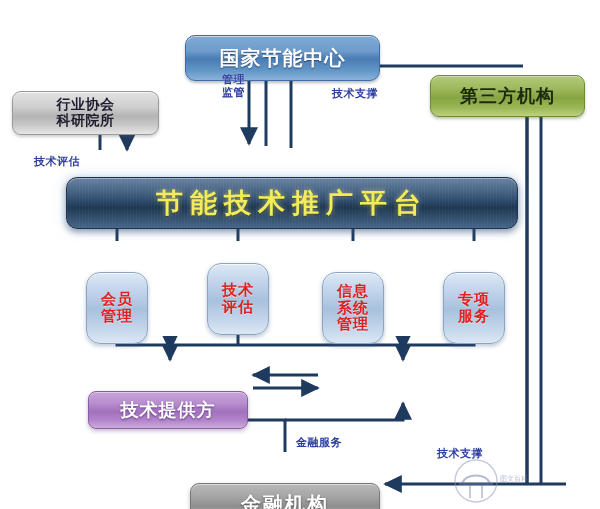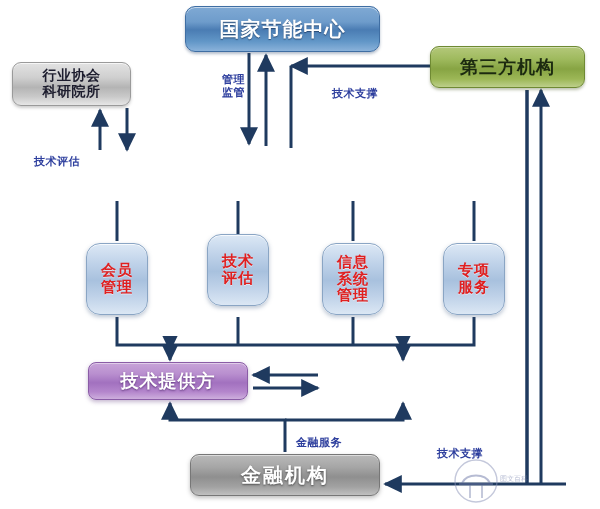--- a/index.html
+++ b/index.html
@@ -20,20 +20,21 @@
   }
   .node {
     position: absolute;
     box-sizing: border-box;
     display: flex;
     align-items: center;
     justify-content: center;
     text-align: center;
     line-height: 1.12;
     z-index: 5;
+    margin-top: 29px;
   }
   .node .label {
     display: block;
     white-space: pre-line;
   }
 
   
   .n-center {
     left: 185px; top: 6px; width: 195px; height: 46px;
     border-radius: 10px;
@@ -55,21 +56,21 @@
     border: 1px solid #6f8a33;
     box-shadow: 0 2px 3px rgba(70,85,30,.35), inset 0 1px 0 rgba(255,255,255,.4);
     color: #1c2a10;
     font-size: 18px;
     font-weight: bold;
     letter-spacing: 1px;
   }
 
   
   .n-assoc {
-    left: 12px; top: 62px; width: 119px; height: 44px;
+    left: 12px; top: 62px; width: 147px; height: 44px;
     border-radius: 9px;
     background: linear-gradient(180deg,#e2e2e2 0%,#cfcfcf 35%,#b4b4b4 58%,#c9c9c9 80%,#e6e6e6 100%);
     border: 1px solid #9a9a9a;
     box-shadow: 0 2px 3px rgba(90,90,90,.3), inset 0 1px 0 rgba(255,255,255,.7);
     color: #1d1d2e;
     font-size: 14px;
     font-weight: bold;
     letter-spacing: .5px;
   }
 
@@ -227,20 +228,23 @@
 
   <div class="node n-third">
     <span class="label">第三方机构</span>
   </div>
 
   <div class="node n-assoc">
     <span class="label">行业协会
 科研院所</span>
   </div>
 
+  <div class="node n-platform">
+    <span class="label">节能技术推广平台</span>
+  </div>
 
   <div class="node n-mod n-mod1">
     <span class="label">会员
 管理</span>
   </div>
   <div class="node n-mod n-mod2">
     <span class="label">技术
 评估</span>
   </div>
   <div class="node n-mod n-mod3">

